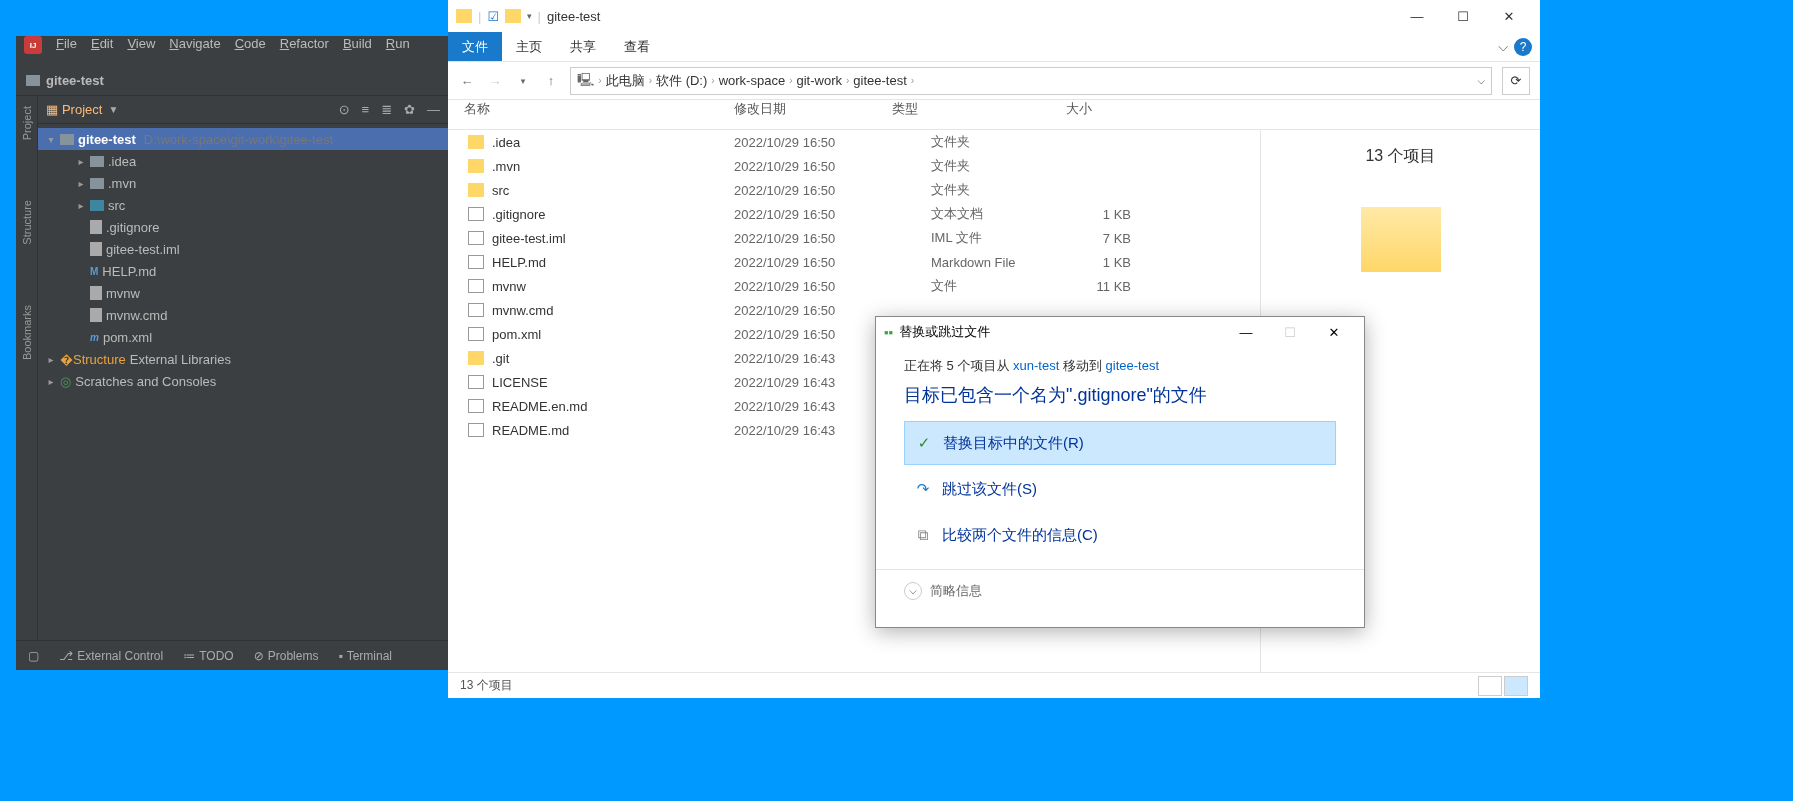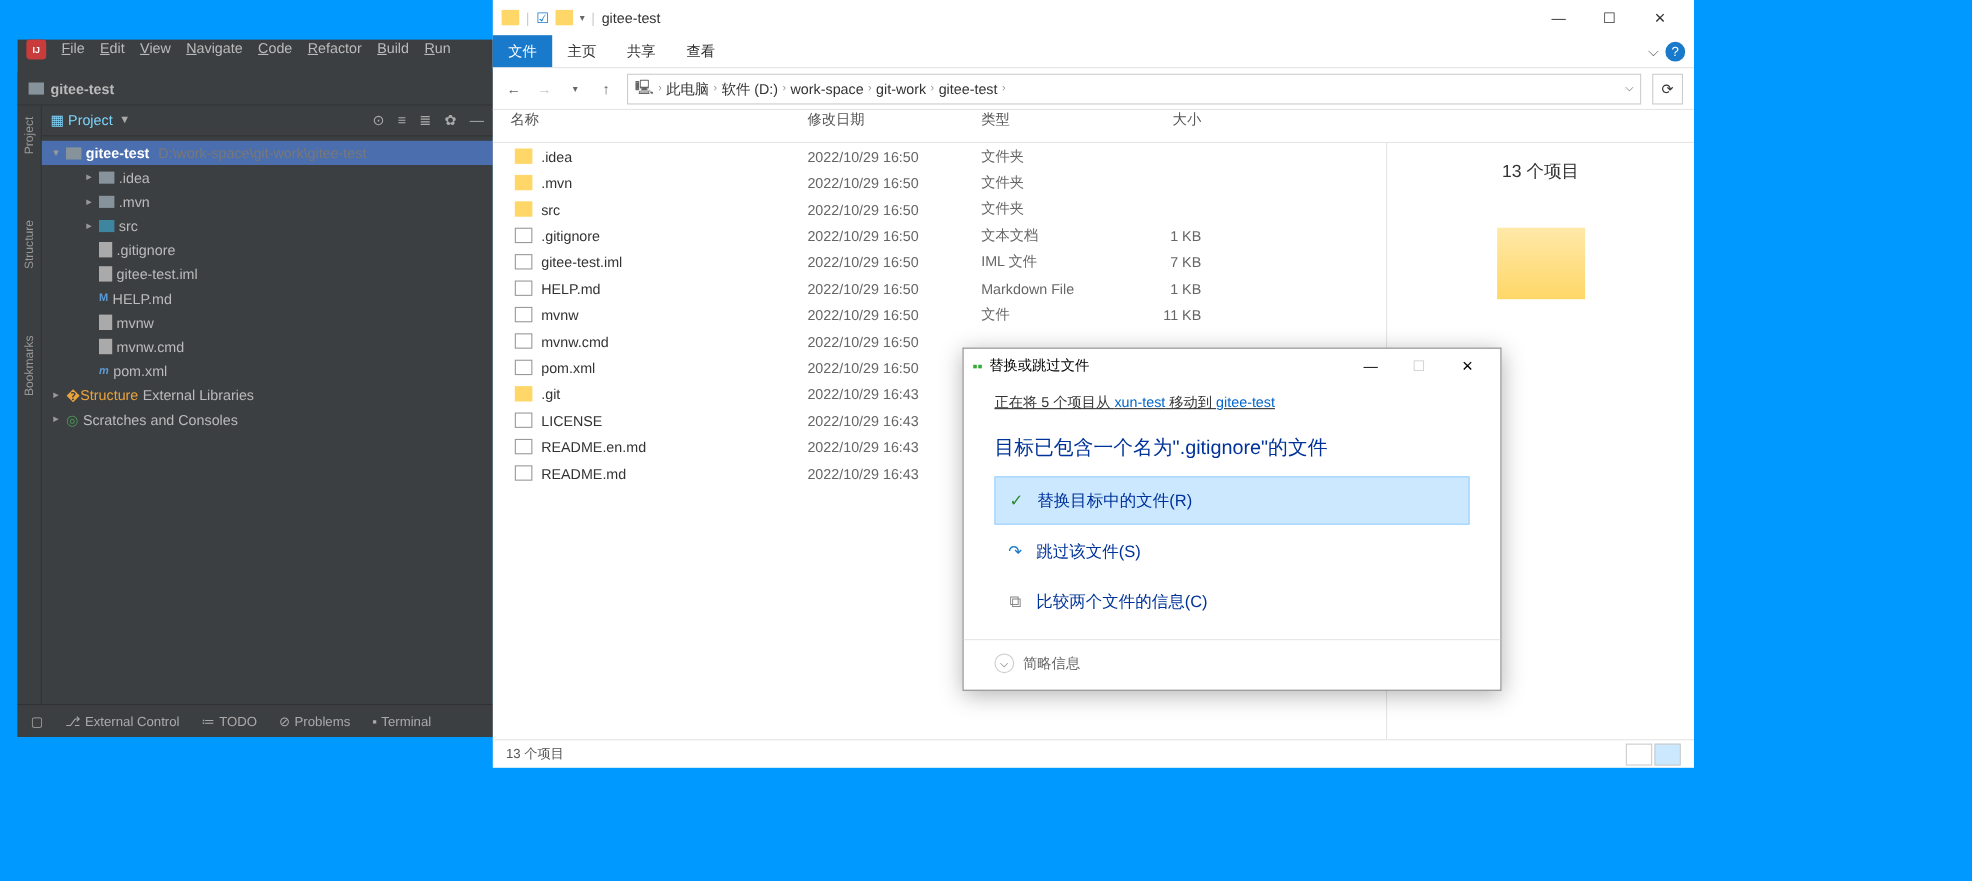--- a/index.html
+++ b/index.html
@@ -53,40 +53,40 @@
 .exp-columns { height: 30px; display: flex; align-items: flex-start; border-bottom: 1px solid #e5e5e5; color: #555; }
 .col-name { width: 286px; padding-left: 16px; }
 .col-date { width: 158px; }
 .col-type { width: 130px; }
 .col-size { width: 90px; text-align: right; padding-right: 20px; }
 .exp-content { display: flex; height: calc(100% - 156px); }
 .exp-files { flex: 1; }
 .file-row { height: 24px; display: flex; align-items: center; cursor: pointer; }
 .file-row .fn { width: 286px; padding-left: 20px; display: flex; align-items: center; gap: 8px; }
 .file-row .fd { width: 158px; color: #666; }
-.file-row .ft { width: 130px; color: #666; }
+.file-row .ft { width: 130px; color: #666; margin-left: 39px; }
 .file-row .fs { width: 90px; text-align: right; padding-right: 20px; color: #666; }
 .fic { width: 16px; height: 14px; display: inline-block; }
 .fic.folder { background: #ffd768; }
 .fic.file { background: #fff; border: 1px solid #999; }
 .exp-preview { width: 280px; border-left: 1px solid #e5e5e5; padding: 16px; text-align: center; }
 .exp-preview .count { font-size: 16px; margin-bottom: 40px; }
 .exp-preview .bigfolder { width: 80px; height: 65px; background: linear-gradient(#ffe9a8,#ffd768); margin: 0 auto; }
 .exp-status { position: absolute; bottom: 0; left: 0; right: 0; height: 26px; border-top: 1px solid #e5e5e5; display: flex; align-items: center; padding: 0 12px; color: #555; font-size: 12px; }
 .exp-status .viewbtns { margin-left: auto; display: flex; gap: 2px; }
 .exp-status .vb { width: 24px; height: 20px; border: 1px solid #ccc; cursor: pointer; }
 .exp-status .vb.active { background: #cce8ff; }
 
 
 .dialog { position: absolute; left: 875px; top: 316px; width: 490px; height: 312px; background: #fff; border: 1px solid #888; box-shadow: 0 4px 20px rgba(0,0,0,0.3); font-size: 13px; }
 .dlg-title { height: 30px; display: flex; align-items: center; padding: 0 8px; gap: 6px; }
 .dlg-title .wctrl { margin-left: auto; display: flex; }
 .dlg-title .wctrl div { width: 44px; height: 28px; display: flex; align-items: center; justify-content: center; cursor: pointer; }
 .dlg-body { padding: 10px 28px; }
-.dlg-info { font-size: 13px; color: #333; margin-bottom: 20px; text-decoration: underline; }
+.dlg-info { font-size: 13px; color: #333; margin-bottom: 8px; }
 .dlg-info .link { color: #0066cc; cursor: pointer; }
 .dlg-head { font-size: 18px; color: #003399; margin-bottom: 14px; }
 .dlg-opt { height: 44px; display: flex; align-items: center; gap: 10px; padding: 0 10px; cursor: pointer; color: #003399; font-size: 15px; margin-bottom: 2px; }
 .dlg-opt.sel { background: #cce8ff; border: 1px solid #99d1ff; }
 .dlg-opt .oic { width: 18px; display: flex; justify-content: center; }
 .dlg-foot { border-top: 1px solid #e5e5e5; padding: 12px 28px; display: flex; align-items: center; gap: 8px; color: #666; cursor: pointer; }
 .dlg-foot .chev { width: 18px; height: 18px; border: 1px solid #ccc; border-radius: 50%; display: flex; align-items: center; justify-content: center; font-size: 10px; }
 </style>
 </head>
 <body>
@@ -109,21 +109,21 @@
   </div>
   <div class="ide-body">
     <div class="ide-sidebar">
       <div class="vlabel">Project</div>
       <div class="vlabel">Structure</div>
       <div class="vlabel">Bookmarks</div>
     </div>
     <div class="ide-main">
       <div class="proj-header">
         <div class="left">
-          <span style="color:#7dd3fc">▦ <span>Project</span></span>
+          <span style="color:#fdba74">▦ <span>Project</span></span>
           <span style="color:#aaa;font-size:10px">▼</span>
         </div>
         <div class="icons">
           <span>⊙</span>
           <span>≡</span>
           <span>≣</span>
           <span>✿</span>
           <span>—</span>
         </div>
       </div>

